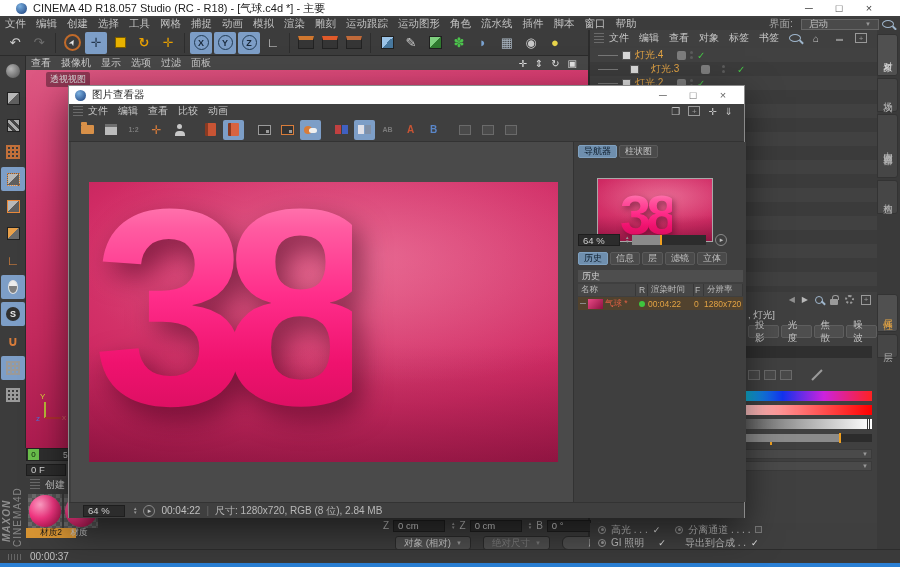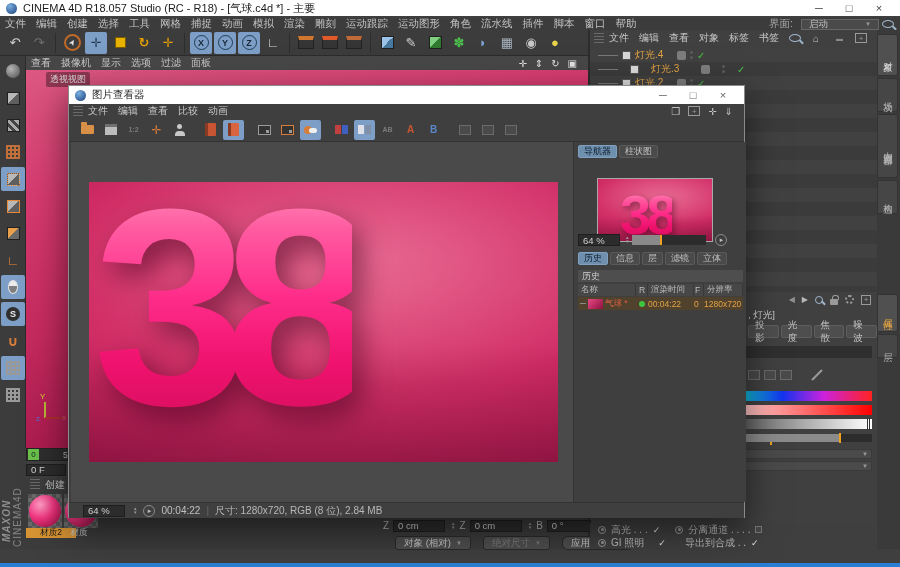--- a/index.html
+++ b/index.html
@@ -47,21 +47,21 @@
   .bullet{width:9px;height:9px;background:#d8d8d8;border:1px solid #555}
   .laybox{width:9px;height:9px;background:#7d7d7d;border-radius:2px}
   .dots2{display:flex;flex-direction:column;gap:2px}
   .dots2 b{width:3px;height:3px;border-radius:50%;background:#5c5c5c}
   .gcheck{color:#46c446;font-weight:bold;font-size:10px}
   .vtab{position:absolute;left:877px;width:21px;writing-mode:vertical-rl;text-orientation:mixed;display:flex;align-items:center;justify-content:center;background:#464646;border:1px solid #333;border-radius:0 3px 3px 0;font-size:9.5px;color:#b2b2b2;letter-spacing:1px}
   .vtab.attr{color:#e2a344}
   .atab{height:13px;padding:0 6px;background:#4e4e4e;border:1px solid #5e5e5e;border-radius:2px;font-size:9.5px;color:#c8c8c8;display:flex;align-items:center;justify-content:center}
   .fld{background:#2c2c2c;border:1px solid #1e1e1e;color:#cfcfcf;font-size:9.5px;display:flex;align-items:center;padding:0 4px;height:12px}
   .stepper{display:flex;flex-direction:column;justify-content:center;line-height:4px;font-size:4.5px;color:#9a9a9a;margin-left:2px}
-  .btn{height:14px;background:#4e4e4e;border:1px solid #2a2a2a;border-radius:3px;color:#c6c6c6;font-size:9.5px;display:flex;align-items:center;padding:0 8px}
+  .btn{height:14px;background:#4e4e4e;border:1px solid #2a2a2a;border-radius:3px;color:#c6c6c6;font-size:9.5px;display:flex;align-items:center;justify-content:center;padding:0 8px}
   .btn.dis{color:#7b7b7b}
   .radio{width:8px;height:8px;border:1.5px solid #9a9a9a;border-radius:50%;display:inline-block;position:relative}
   .radio::after{content:"";position:absolute;left:1.5px;top:1.5px;width:3px;height:3px;border-radius:50%;background:#9a9a9a}
   .ckbox{width:7px;height:7px;border:1px solid #7a7a7a;background:#474747;display:inline-block}
   .mag{width:8px;height:8px;border:1.5px solid #9fb6cc;border-radius:50%;position:relative;display:inline-block}
   .mag::after{content:"";position:absolute;width:5px;height:1.5px;background:#9fb6cc;transform:rotate(45deg);right:-4px;bottom:-1px}
   .lock{width:8px;height:6px;background:#9a9a9a;border-radius:1px;position:relative;display:inline-block;margin-top:4px}
   .lock::before{content:"";position:absolute;top:-4px;left:1.5px;width:5px;height:4px;border:1.5px solid #9a9a9a;border-bottom:none;border-radius:3px 3px 0 0}
   .gear{width:9px;height:9px;border:2px dotted #9a9a9a;border-radius:50%;display:inline-block}
   .boxplus{width:10px;height:10px;border:1px solid #9a9a9a;display:flex;align-items:center;justify-content:center;font-size:8px;color:#9a9a9a}
@@ -102,21 +102,21 @@
     overflow:hidden;position:relative}
   .hist-hd{background:#474747;border-right:1px solid #383838;font-size:8.5px;color:#bdbdbd;display:flex;align-items:center;padding:0 3px;height:12px}
   .brand{writing-mode:vertical-rl;transform:rotate(180deg);color:#8f8f8f;letter-spacing:1px}
   .playbtn{width:12px;height:12px;border:1px solid #8a8a8a;border-radius:50%;display:flex;align-items:center;justify-content:center;font-size:7px;color:#bdbdbd}
 </style>
 </head>
 <body>
 
 <div id="root">
 
-  <div class="a f titlebar" style="left:0;top:0;width:900px;height:16px;padding:0 6px">
+  <div class="a f titlebar" style="left:0;top:0;width:900px;height:16px;padding:0 16px">
     <span style="width:11px;height:11px;border-radius:50%;background:radial-gradient(circle at 35% 30%,#7ab0e0,#1a3d7a);margin-right:6px"></span>
     <span>CINEMA 4D R18.057 Studio (RC - R18) - [气球.c4d *] - 主要</span>
     <span style="margin-left:auto" class="f">
       <span class="wctl">─</span>
       <span class="wctl">□</span>
       <span class="wctl">×</span>
     </span>
   </div>
 
   <div class="a f menubar m" style="left:0;top:18px;width:900px;height:12px">
@@ -442,20 +442,24 @@
       <span style="color:#e6e6e6;font-size:9px;margin-left:9px">✓</span>
       <span style="color:#bdbdbd;margin-left:14px">导出到合成 . .</span>
       <span style="color:#e6e6e6;font-size:9px">✓</span>
     </div>
   </div>
 
   <div class="a" style="left:0;top:448px;width:26px;height:101px;background:#3c3c3c">
     <span class="brand a" style="left:1px;top:22px;height:72px;font-weight:bold;font-style:italic;font-size:10px">MAXON</span>
     <span class="brand a" style="left:12px;top:5px;height:94px;font-size:10px;color:#868686">CINEMA4D</span>
   </div>
+  <div class="a f" style="left:0;top:549px;width:900px;height:14px;background:#3a3a3a;border-top:1px solid #2c2c2c;padding-left:8px;gap:8px">
+    <span style="width:14px;height:6px;background:repeating-linear-gradient(90deg,#666 0 1px,transparent 1px 3px)"></span>
+    <span style="color:#c0c0c0">00:00:37</span>
+  </div>
   <div class="a" style="left:0;top:563px;width:900px;height:4px;background:#2a7fd4"></div>
 
   <div class="a pv" style="left:68px;top:85px;width:677px;height:433px">
 
     <div class="f pv-title" style="height:18px;padding:0 6px">
       <span style="width:11px;height:11px;border-radius:50%;background:radial-gradient(circle at 35% 30%,#7ab0e0,#1a3d7a);margin-right:6px"></span>
       <span>图片查看器</span>
       <span style="margin-left:auto" class="f">
         <span class="wctl" style="color:#666">─</span>
         <span class="wctl" style="color:#666">□</span>

